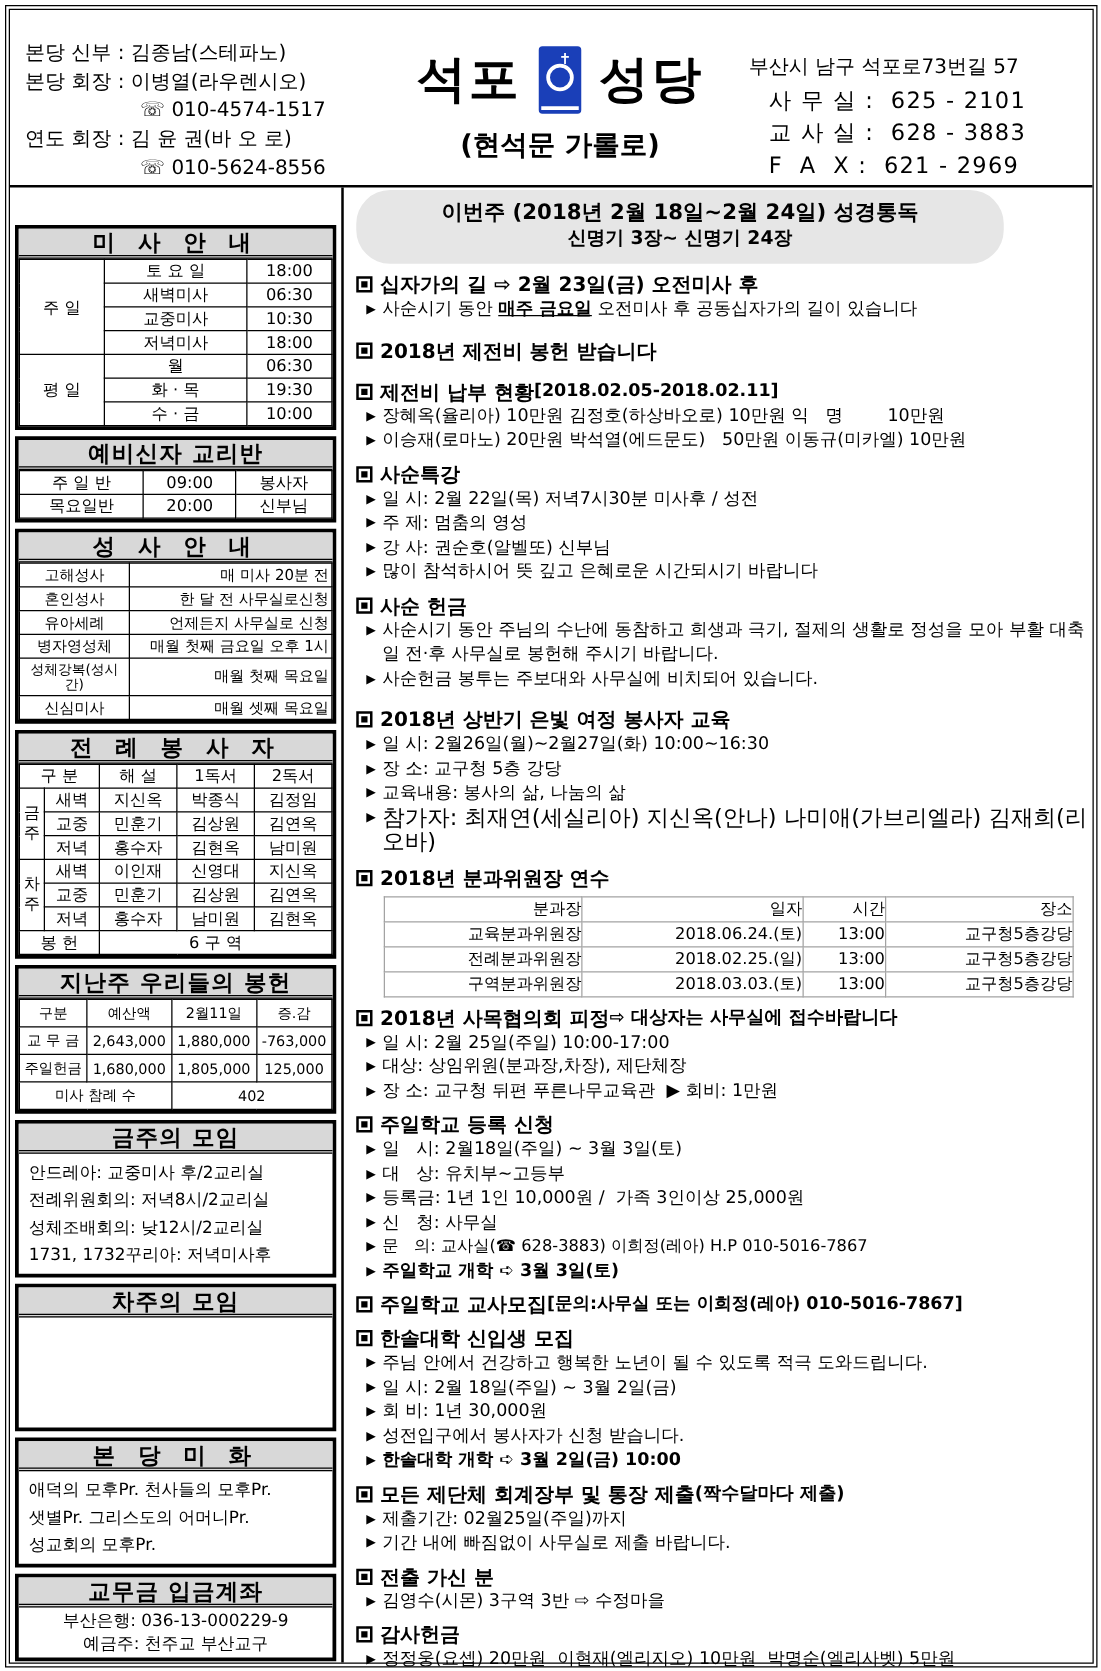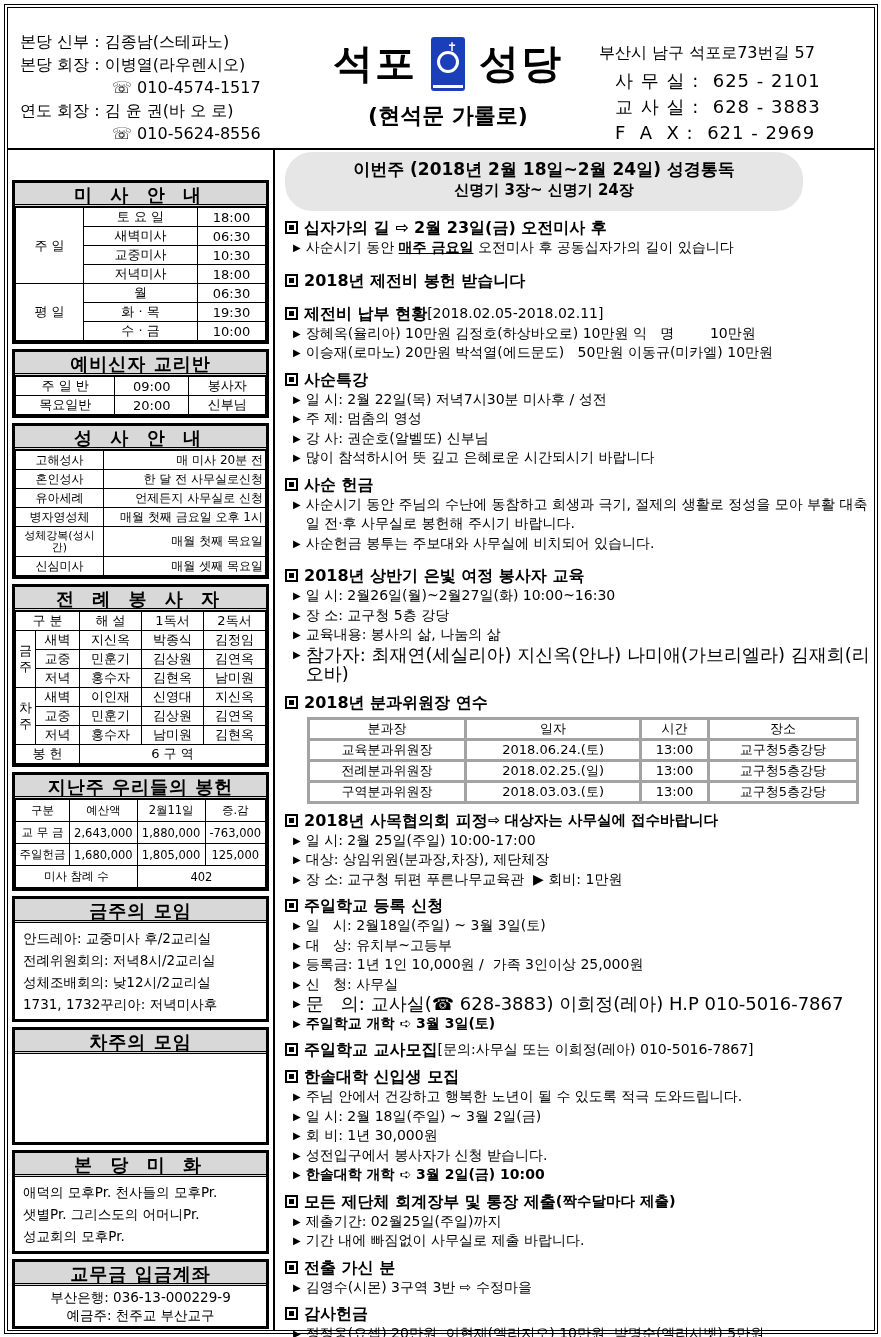--- a/index.html
+++ b/index.html
@@ -28,27 +28,27 @@
   table.t td.l { text-align: right; padding-left: 5px; }
   .box-body { font-size: 13.5px; line-height: 22px; padding: 4px 8px; }
   .main { position: absolute; left: 285px; top: 152px; width: 585px; }
   .pill { margin-left: 0; width: 518px; height: 59px; background: #e6e6e6; border-radius: 27px; text-align: center; padding-top: 6px; }
   .pill .l1 { font-size: 17px; font-weight: bold; }
   .pill .l2 { font-size: 15px; font-weight: bold; }
   .sec { margin-top: 6px; }
   .sec-title { font-size: 16px; font-weight: bold; line-height: 21px; display: flex; align-items: center; }
   .sec-title .ic { display: inline-block; width: 13px; height: 13px; border: 2px solid #000; position: relative; margin-right: 6px; flex: none; }
   .sec-title .ic::after { content: ""; position: absolute; left: 2px; top: 2px; width: 5px; height: 5px; background: #000; }
-  .sec-title .extra { font-weight: normal; font-size: 14px; }
+  .sec-title .extra { font-weight: bold; font-size: 14px; }
   .item { font-size: 14px; line-height: 19.5px; padding-left: 8px; display: flex; }
   .item .tri { font-size: 10px; margin-right: 5px; flex: none; line-height: 19.5px; }
   .item.bold { font-weight: bold; }
   .u { text-decoration: underline; font-weight: bold; }
   table.m { margin: 4px 0 2px 22px; width: 552px; border-collapse: collapse; font-size: 13px; }
-  table.m td { border: 3px solid #a3a3a3; text-align: center; height: 20px; }
+  table.m td { border: 1px solid #a3a3a3; text-align: right; height: 20px; }
 </style>
 </head>
 <body>
 
 <div class="frame"></div>
 
 <div class="header">
   <div class="hdr-left">
     <div class="row"><span>본당 신부</span> : <span>김종남(스테파노)</span></div>
     <div class="row"><span>본당 회장</span> : <span>이병열(라우렌시오)</span></div>
@@ -480,21 +480,21 @@
     <div class="item">
         <span class="tri">▶</span>
         <span style="white-space:pre">등록금: 1년 1인 10,000원 /  가족 3인이상 25,000원</span>
       </div>
     <div class="item">
         <span class="tri">▶</span>
         <span style="white-space:pre">신   청: 사무실</span>
       </div>
     <div class="item">
         <span class="tri">▶</span>
-        <span style="white-space:pre;font-size:18px">문   의: 교사실(☎ 628-3883) 이희정(레아) H.P 010-5016-7867</span>
+        <span style="white-space:pre;font-size:13px">문   의: 교사실(☎ 628-3883) 이희정(레아) H.P 010-5016-7867</span>
       </div>
     <div class="item bold">
         <span class="tri">▶</span>
         <span>주일학교 개학 ➪ 3월 3일(토)</span>
       </div>
   </div>
 
   <div class="sec">
     <div class="sec-title">
         <span class="ic"></span>

